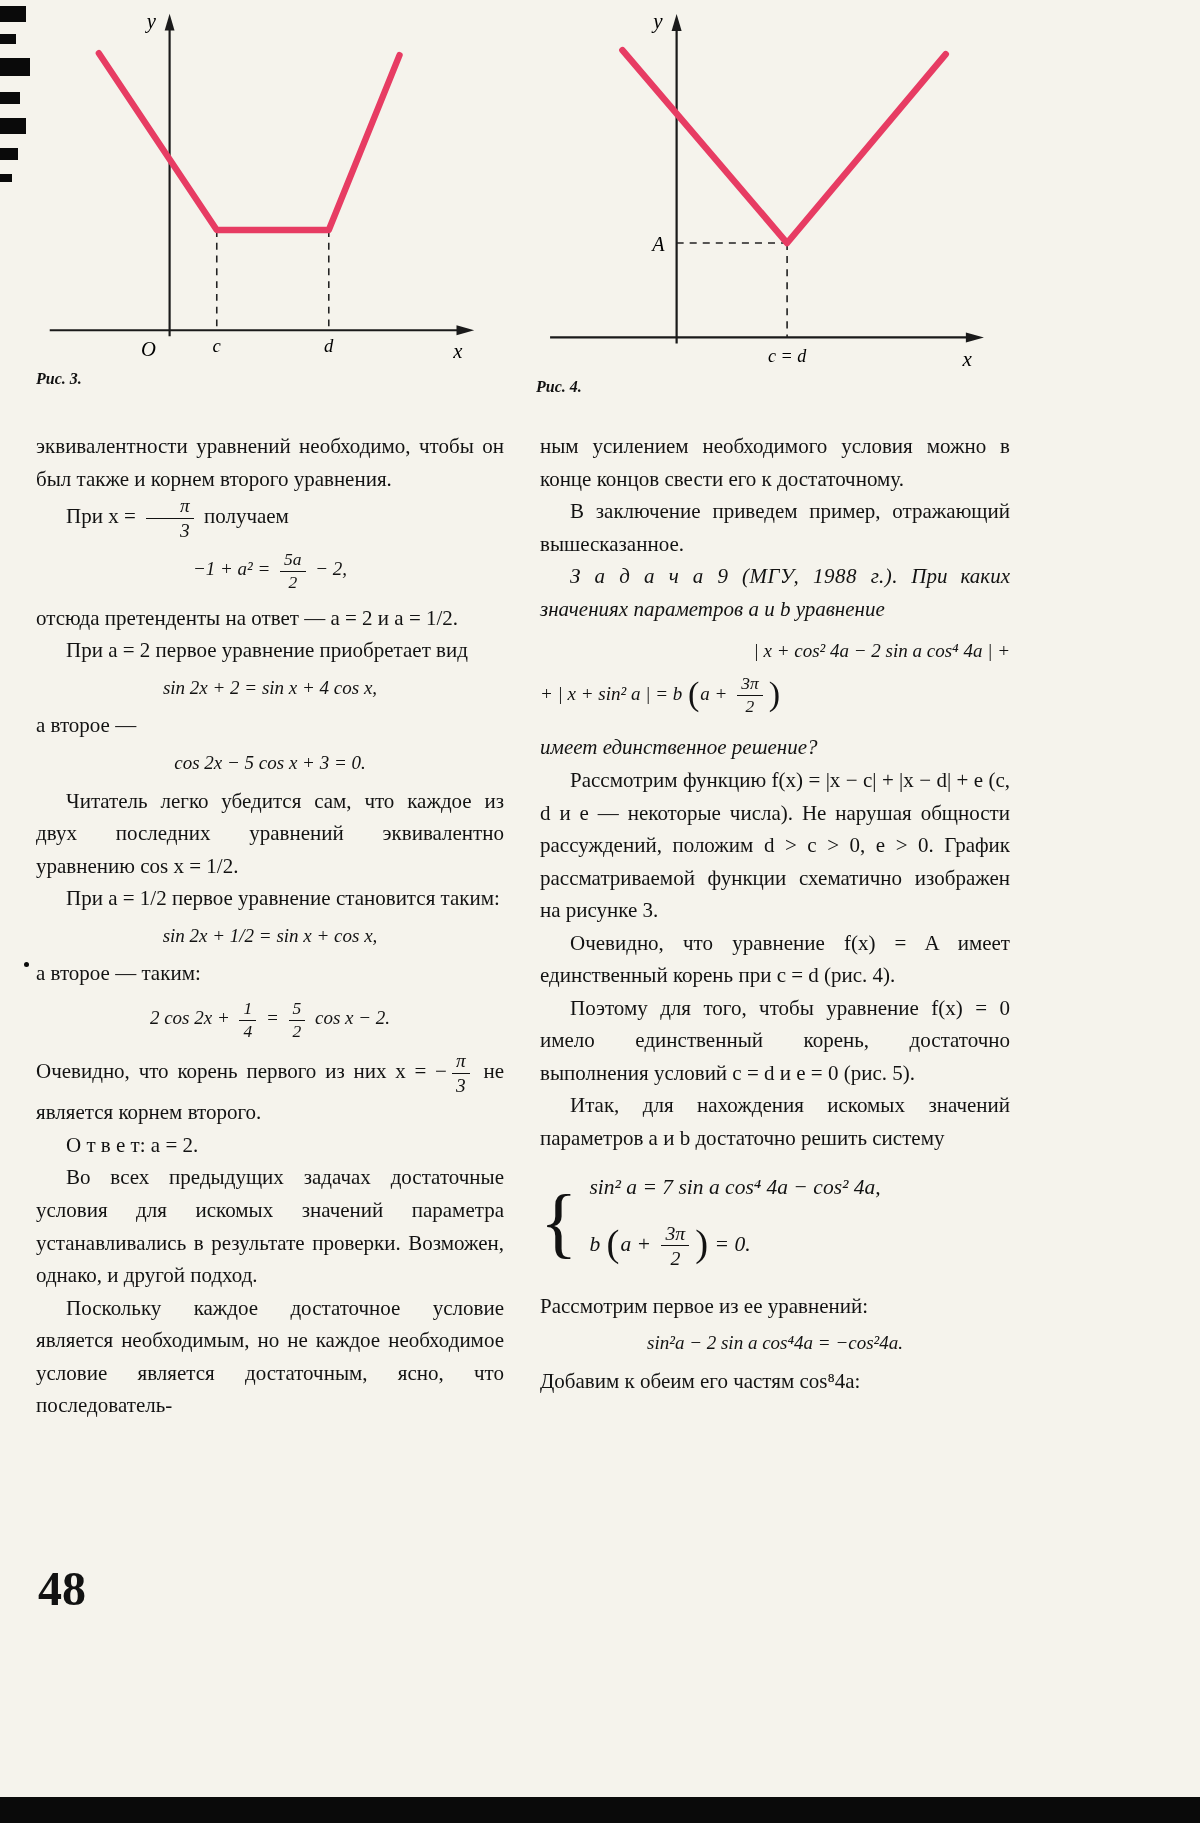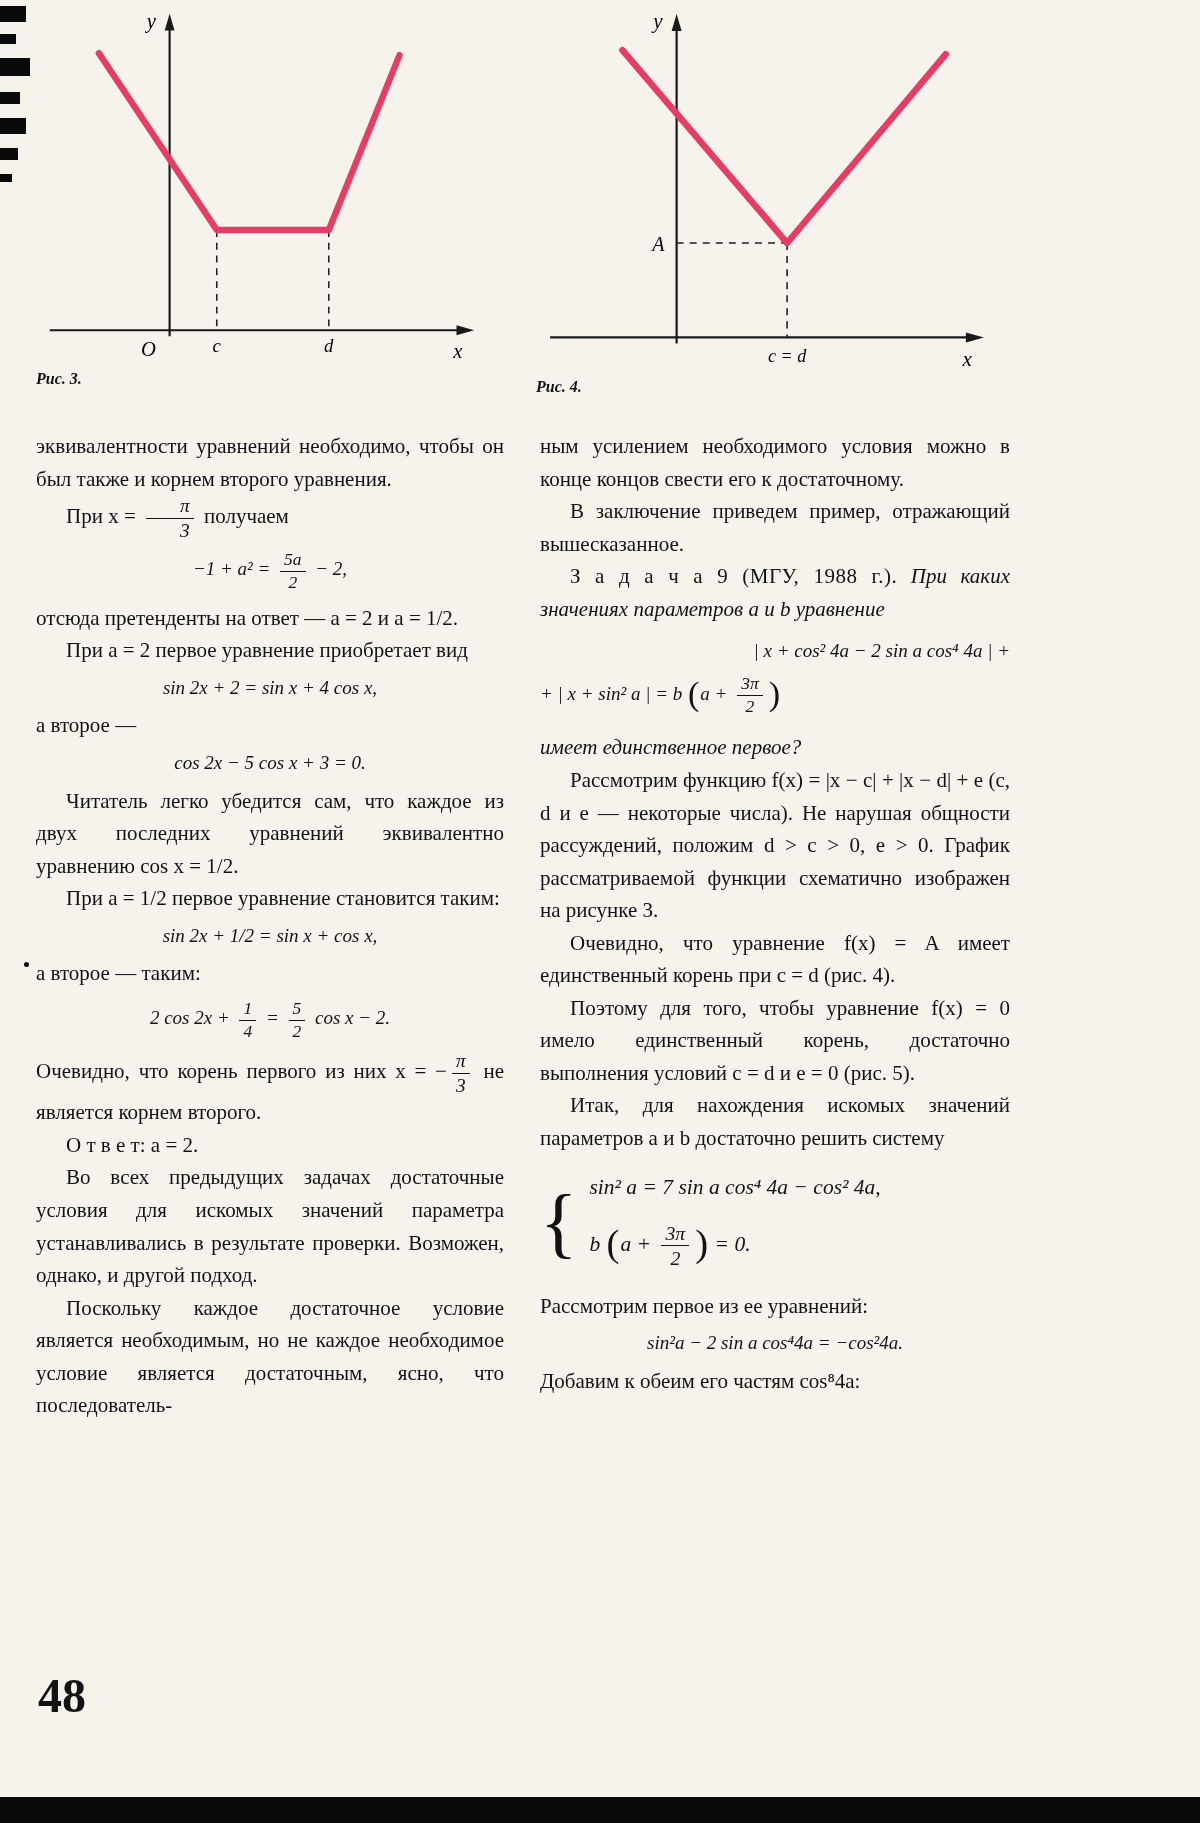--- a/index.html
+++ b/index.html
@@ -17,35 +17,35 @@
   #fig4 { left:534px; width:462px; }
   .figure svg { display:block; width:100%; height:auto; }
   .fig-caption { font-style:italic; font-weight:bold; font-size:16px; margin-top:2px; padding-left:2px; }
   
   .col { position:absolute; top:430px; font-size:21px; line-height:1.55; text-align:justify; }
   .col-left  { left:36px;  width:468px; }
   .col-right { left:540px; width:470px; }
   .col p { margin:0; }
   p.ind { text-indent:30px; }
   .italic { font-style:italic; }
-  .task-label { letter-spacing:0.5px; }
+  .task-label { letter-spacing:0.5px;font-style:italic; }
   
   .formula { font-style:italic; text-align:center; margin:9px 0; font-size:19px; line-height:1.3; }
   .frac {
     display:inline-flex; flex-direction:column; align-items:center;
     vertical-align:middle; margin:0 5px; line-height:1.12; font-size:0.92em;
   }
   .frac .num { display:block; padding:0 4px 1px; border-bottom:1.7px solid #121212; }
   .frac .den { display:block; padding-top:1px; }
   .bp { font-size:1.8em; font-weight:400; font-style:normal; vertical-align:middle; margin:0 1px; position:relative; top:-0.04em; }
   .system { display:flex; align-items:center; margin:16px 0 14px 0; font-style:italic; font-size:21.5px; }
   .system .brace { font-size:78px; font-weight:400; font-style:normal; line-height:0.85; margin-right:12px; }
   .system .lines { display:flex; flex-direction:column; gap:12px; text-align:left; }
   
-  .page-number { position:absolute; left:38px; top:1668px; font-size:48px; font-weight:bold; }
+  .page-number { position:absolute; left:38px; top:1561px; font-size:48px; font-weight:bold; }
   .artifact { position:absolute; background:#0a0a0a; }
   .bottom-bar { position:absolute; left:0; top:1797px; width:1200px; height:26px; background:#0a0a0a; }
 </style>
 </head>
 <body>
 
 <div class="artifact" style="left:0;top:6px;width:26px;height:16px;"></div>
 <div class="artifact" style="left:0;top:34px;width:16px;height:10px;"></div>
 <div class="artifact" style="left:0;top:58px;width:30px;height:18px;"></div>
 <div class="artifact" style="left:0;top:92px;width:20px;height:12px;"></div>
@@ -148,21 +148,21 @@
   <p class="ind">В заключение приведем пример, отражающий вышесказанное.</p>
 
   <p class="ind"><span class="task-label">З а д а ч а  9  (МГУ, 1988 г.).</span><span class="italic"> При каких значениях параметров a и b уравнение</span></p>
 
   <div class="formula" style="text-align:right;padding-left:6px;margin-top:14px;">| x + cos² 4a − 2 sin a cos⁴ 4a | +</div>
   <div class="formula" style="text-align:left;padding-right:10px;margin-bottom:14px;"><span>+ | x + sin² a | = b </span><span class="bp">(</span><span>a + </span><span class="frac">
         <span class="num">3π</span>
         <span class="den">2</span>
       </span><span class="bp">)</span></div>
 
-  <p class="italic">имеет единственное первое?</p>
+  <p class="italic">имеет единственное решение?</p>
 
   <p class="ind">Рассмотрим функцию f(x) = |x − c| + |x − d| + e (c, d и e — некоторые числа). Не нарушая общности рассуждений, положим d &gt; c &gt; 0, e &gt; 0. График рассматриваемой функции схематично изображен на рисунке 3.</p>
   <p class="ind">Очевидно, что уравнение f(x) = A имеет единственный корень при c = d (рис. 4).</p>
   <p class="ind">Поэтому для того, чтобы уравнение f(x) = 0 имело единственный корень, достаточно выполнения условий c = d и e = 0 (рис. 5).</p>
   <p class="ind">Итак, для нахождения искомых значений параметров a и b достаточно решить систему</p>
 
   <div class="system">
     <span class="brace">{</span>
     <div class="lines">
       <div>sin² a = 7 sin a cos⁴ 4a − cos² 4a,</div>

